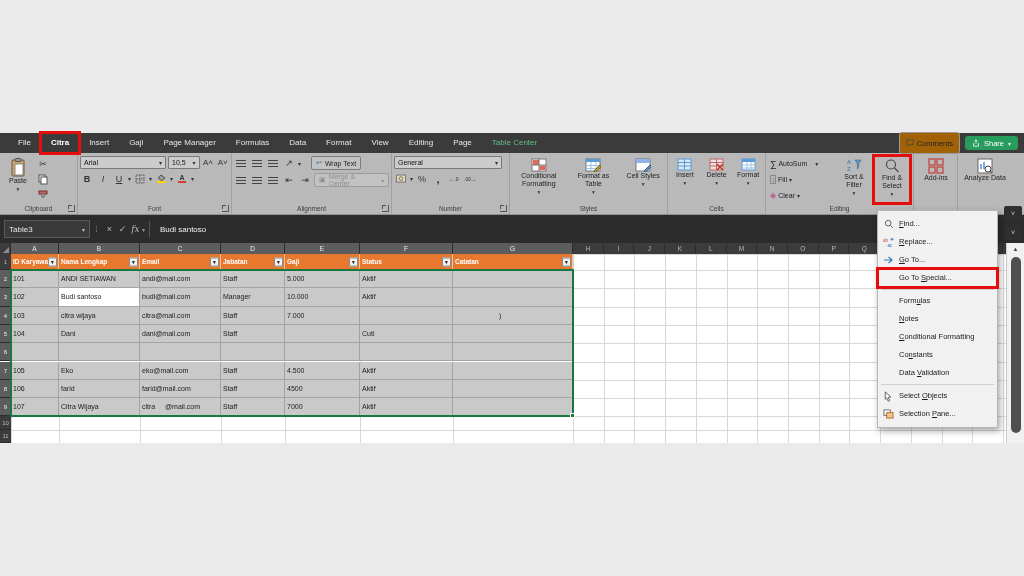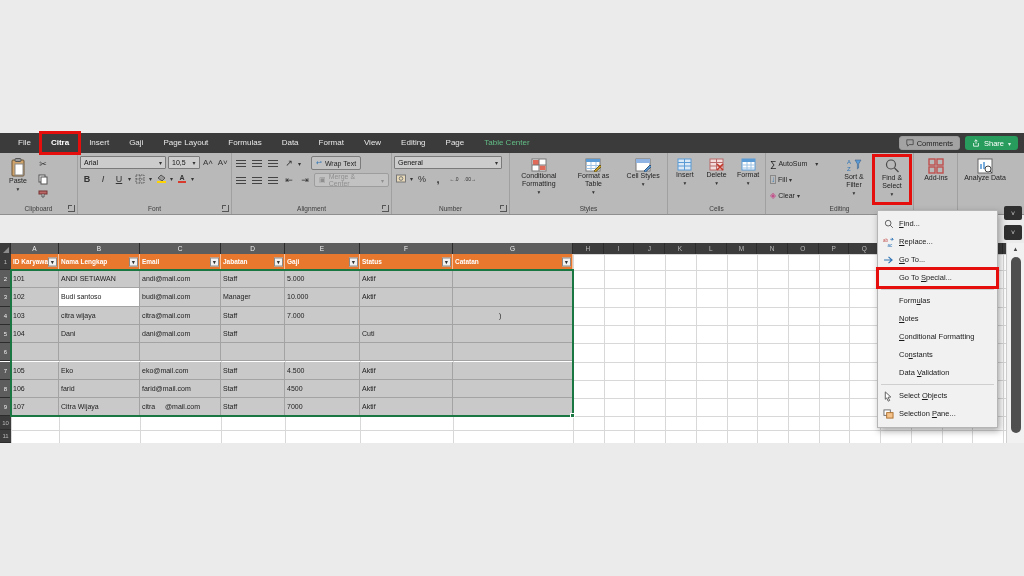--- a/index.html
+++ b/index.html
@@ -8,21 +8,21 @@
   #app{position:absolute;inset:0}
   .abs{position:absolute}
 
   
   .tabbar{left:0;top:133px;width:1024px;height:20px;background:#3b3b3b;display:flex;align-items:center;padding-left:8px;z-index:6}
   .tab{color:#e8e8e8;font-size:8px;padding:0 10px;height:20px;line-height:20px;white-space:nowrap;cursor:default}
   .tab.active{color:#ffffff;font-weight:bold}
   .tab.ctx{color:#62bd86}
   .hl-red{outline:3px solid #E60D0D;outline-offset:-1px}
   .tb-right{margin-left:auto;display:flex;align-items:center;gap:5px;padding-right:6px}
-  .cmt-btn{background:#a3a3a3;border:1px solid #9a9a9a;border-radius:3px;height:14px;display:flex;align-items:center;gap:3px;padding:0 6px;font-size:7.5px;color:#222}
+  .cmt-btn{background:#a16207;border:1px solid #9a9a9a;border-radius:3px;height:22px;display:flex;align-items:center;gap:3px;padding:0 6px;font-size:7.5px;color:#222}
   .share-btn{background:#279C5C;border-radius:3px;height:14px;display:flex;align-items:center;gap:4px;padding:0 7px;font-size:7.5px;color:#fff}
   .share-btn .chev{font-size:6px;color:#d8f2e2}
 
   
   .ribbon{left:0;top:153px;width:1024px;height:62px;background:#b9b9b9;border-bottom:1px solid #8f8f8f;display:flex;z-index:5}
   .rgroup{position:relative;border-right:1px solid #a0a0a0;height:100%;flex:none;padding:3px 2px 12px 2px}
   .glabel{position:absolute;bottom:0;left:0;right:0;height:11px;text-align:center;font-size:6.5px;color:#3c3c3c;line-height:11px}
   .dlg{position:absolute;right:2px;bottom:2px;width:7px;height:7px;border-left:1px solid #555;border-top:1px solid #555;transform:rotate(180deg)}
   .dlg:after{content:"";position:absolute;right:0;bottom:0;width:3px;height:3px;border-right:1px solid #555;border-bottom:1px solid #555}
   .gbody{display:flex;height:47px;gap:2px}
@@ -83,21 +83,21 @@
 <body>
 
 <div id="app">
 
   <div class="abs tabbar">
     <span id="tabs" style="display:flex">
         <span class="tab">File</span>
         <span class="tab active hl-red">Citra</span>
         <span class="tab">Insert</span>
         <span class="tab">Gaji</span>
-        <span class="tab">Page Layout</span>
+        <span class="tab">Page Manager</span>
         <span class="tab">Formulas</span>
         <span class="tab">Data</span>
         <span class="tab">Format</span>
         <span class="tab">View</span>
         <span class="tab">Editing</span>
         <span class="tab">Page</span>
         <span class="tab ctx">Table Center</span>
       </span>
     <span class="tb-right">
       <span class="cmt-btn">
@@ -390,20 +390,33 @@
             <circle cx="11" cy="11" r="3" fill="#fff" stroke="#444"></circle>
             <path d="M13 13l2 2" stroke="#444"></path>
           </svg>
         <span>Analyze Data</span>
       </div>
     </div>
   </div>
 
   <div class="abs darkchip" style="left:1004px;top:206px;width:18px;height:14px">˅</div>
 
+  <div class="abs fbar">
+    <span class="namebox">
+        <span>Table3</span>
+        <span class="chev">▾</span>
+      </span>
+    <span class="fico" style="font-size:7px">⋮</span>
+    <span class="fico">×</span>
+    <span class="fico">✓</span>
+    <span class="fico fx">fx</span>
+    <span class="chev" style="color:#999">▾</span>
+    <span class="fsep"></span>
+    <span class="fvalue">Budi santoso</span>
+  </div>
   <div class="abs darkchip" style="left:1004px;top:225px;width:18px;height:15px">˅</div>
 
   <div class="abs colhead" id="colhead">
       <div class="ch" style="left: 0px; width: 11px;">
         <span style="position:absolute;right:1px;bottom:1px;width:0;height:0;border-left:6px solid transparent;border-bottom:6px solid #8c8c8c"></span>
       </div>
       <div class="ch sel" style="left: 11px; width: 48px;">A</div>
       <div class="ch sel" style="left: 59px; width: 81px;">B</div>
       <div class="ch sel" style="left: 140px; width: 81px;">C</div>
       <div class="ch sel" style="left: 221px; width: 64px;">D</div>

